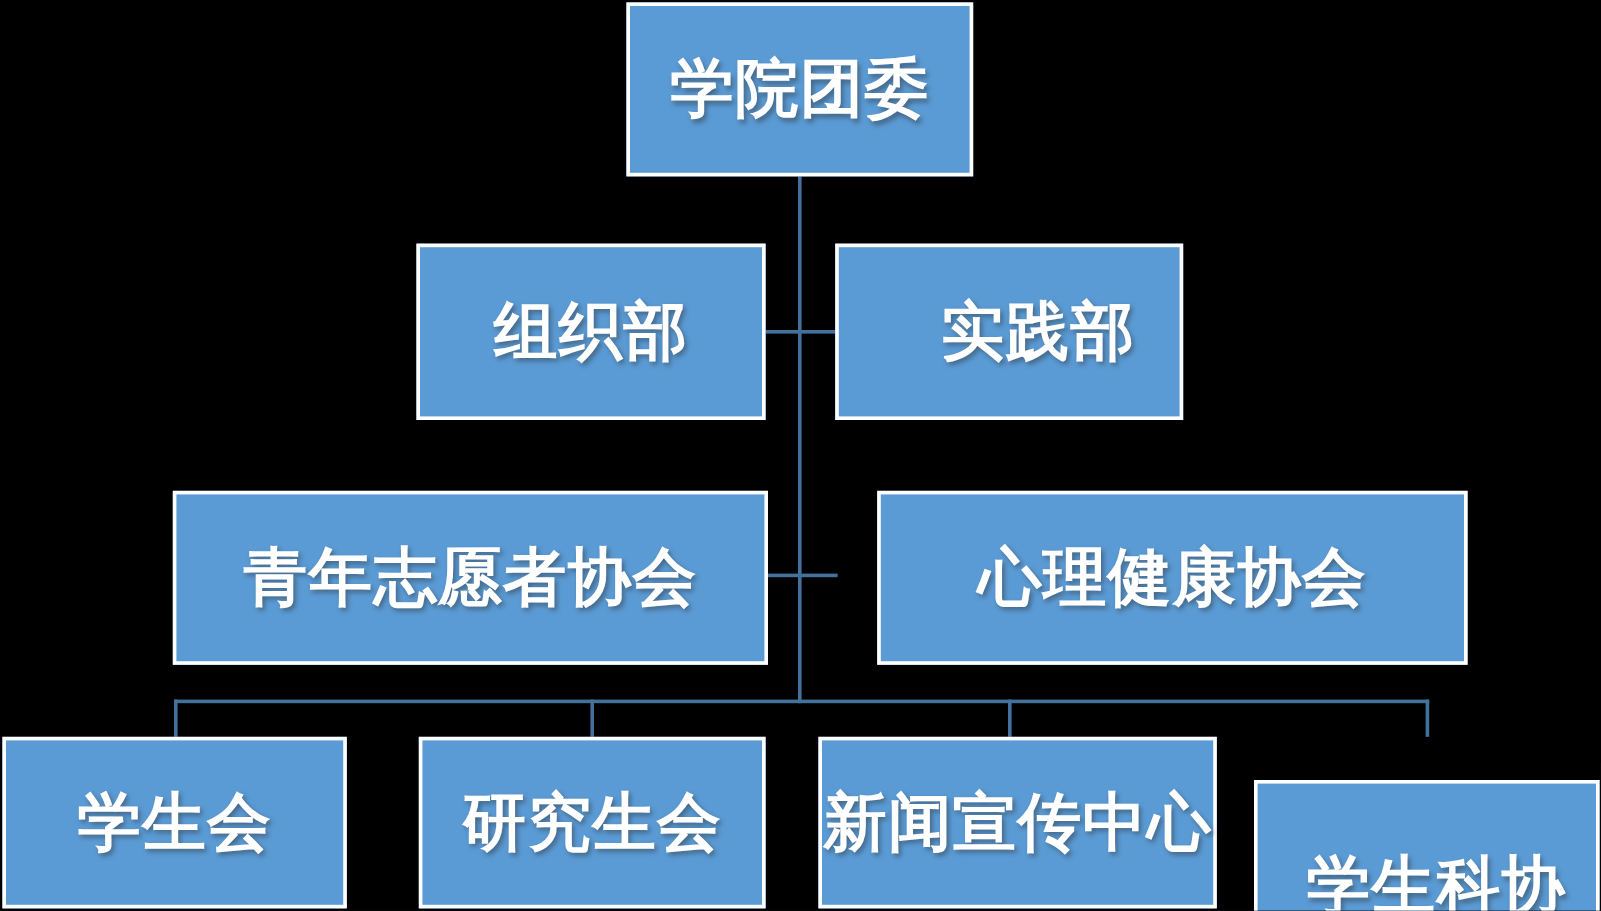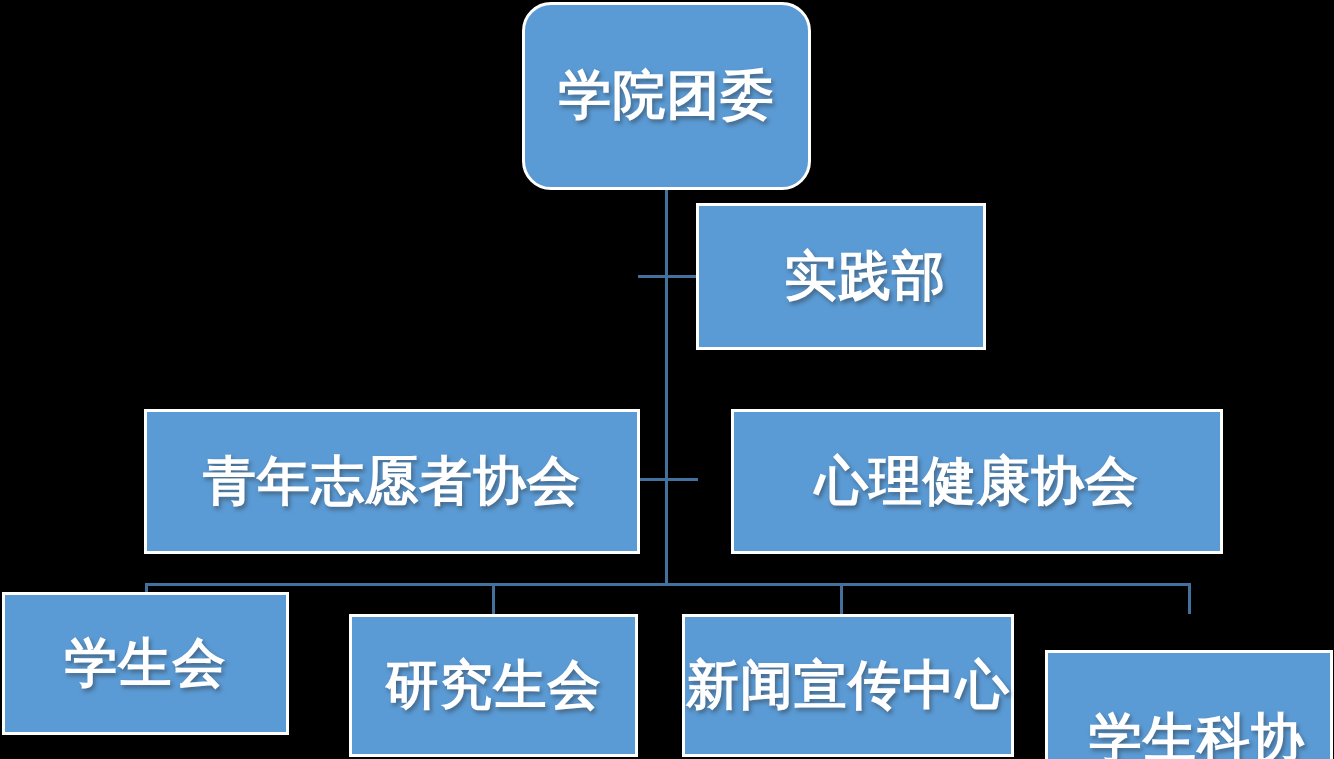--- a/index.html
+++ b/index.html
@@ -31,26 +31,26 @@
     font-size:53px;
     letter-spacing:1px;
     text-shadow:2px 3px 4px rgba(40,40,40,0.45);
     white-space:nowrap;
   }
   .conn{
     position:absolute;
     background:var(--connector);
   }
   
-  #n-root {left:522px; top:2px;   width:289px; height:188px;border-radius:29px;}
+  #n-root {left:522px; top:2px;   width:289px; height:145px;}
   #n-org  {left:347px; top:203px; width:291px; height:147px;}
   #n-prac {left:696px; top:203px; width:290px; height:147px;padding-left:48px;}
   #n-vol  {left:144px; top:409px; width:496px; height:145px;font-family:Liberation Mono, monospace;}
   #n-ment {left:698px; top:409px; width:492px; height:145px;margin-left:33px;}
-  #n-stu  {left:2px;   top:592px; width:287px; height:143px;}
+  #n-stu  {left:2px;   top:614px; width:287px; height:143px;}
   #n-grad {left:349px; top:614px; width:289px; height:143px;align-items:center;}
   #n-news {left:682px; top:614px; width:332px; height:143px;}
   #n-sci  {left:1045px;top:650px; width:288px; height:178px;padding-left:16px;}
   
   #c-trunk {left:665px; top:147px; width:3px;    height:439px;}
   #c-stub2 {left:638px; top:275px; width:58px;   height:3px;}
   #c-stub3 {left:640px; top:478px; width:58px;   height:3px;}
   #c-bus   {left:145px; top:583px; width:1046px; height:3px;}
   #c-drop1 {left:145px; top:583px; width:3px;    height:31px;}
   #c-drop2 {left:492px; top:583px; width:3px;    height:31px;}
@@ -68,20 +68,23 @@
   <div class="conn" id="c-bus"></div>
   <div class="conn" id="c-drop1"></div>
   <div class="conn" id="c-drop2"></div>
   <div class="conn" id="c-drop3"></div>
   <div class="conn" id="c-drop4"></div>
 
   <div class="node" id="n-root">
     <span>学院团委</span>
   </div>
 
+  <div class="node" id="n-org">
+    <span>组织部</span>
+  </div>
   <div class="node" id="n-prac">
     <span>实践部</span>
   </div>
 
   <div class="node" id="n-vol">
     <span>青年志愿者协会</span>
   </div>
   <div class="node" id="n-ment">
     <span>心理健康协会</span>
   </div>

